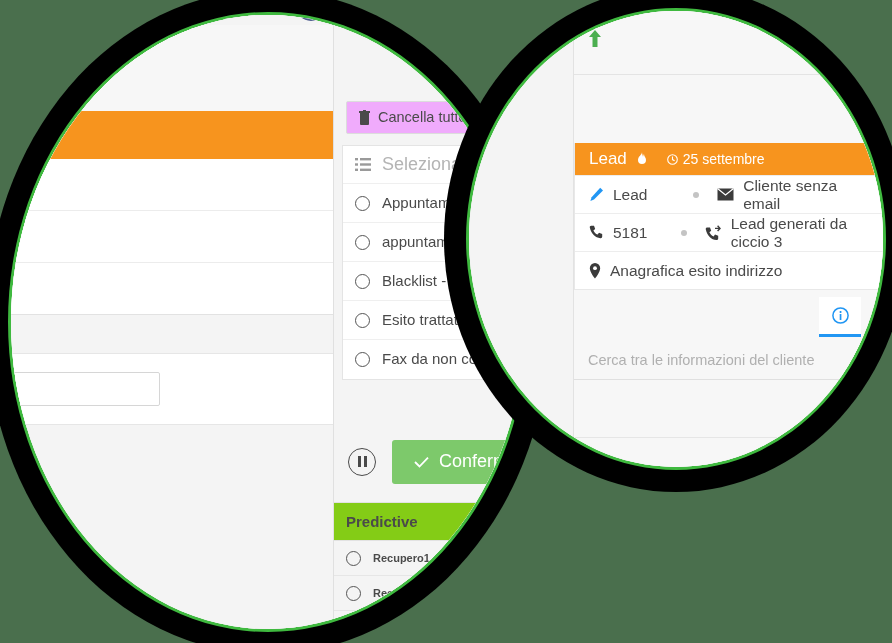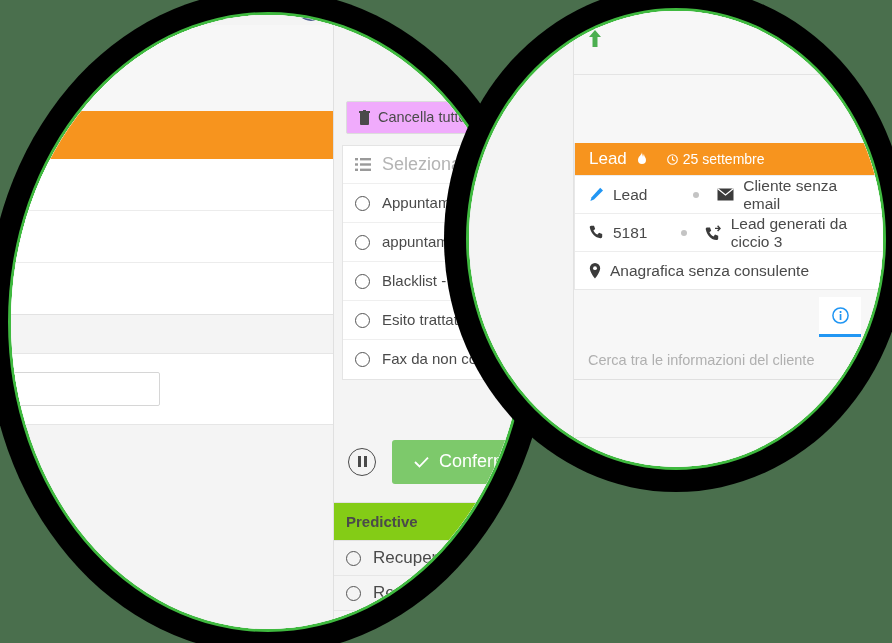--- a/index.html
+++ b/index.html
@@ -134,21 +134,21 @@
   .cc-section-title {
     position: absolute; left: 0; top: 500px; width: 100%; height: 38px;
     display: flex; align-items: center; padding-left: 12px;
     font-size: 15px; font-weight: bold; color: #4a4a4a;
     background: #84cc16; border-bottom: 1px solid #e2e2e2;
   }
   .cc-pred {
     position: absolute; left: 0; width: 100%;
     display: flex; align-items: center; gap: 12px;
     height: 35px; padding-left: 12px;
-    font-size: 17px; font-weight: normal; color: #4a4a4a;
+    font-size: 11px; font-weight: bold; color: #4a4a4a;
     background: #f4f4f4; border-bottom: 1px solid #e6e6e6;
   }
 
   
   .right-panel {
     position: absolute; left: 570px; top: 0; right: 0; height: 643px;
     background: #f7f7f7; border-left: 1px solid #e2e2e2;
   }
   .rp-topbar {
     position: absolute; left: 0; top: 0; width: 100%; height: 72px;
@@ -406,21 +406,21 @@
             </div>
 
             <div class="card-row">
               <span class="cell">
                 <span class="ico">
                   <svg width="12" height="16" viewBox="0 0 12 16">
                     <path d="M6 0a5.2 5.2 0 0 0-5.2 5.2C0.8 9.2 6 15.6 6 15.6s5.2-6.4 5.2-10.4A5.2 5.2 0 0 0 6 0z" fill="#3b3b3b"></path>
                     <circle cx="6" cy="5.2" r="1.9" fill="#fff"></circle>
                   </svg>
                 </span>
-                <span>Anagrafica senza consulente</span>
+                <span>Anagrafica esito indirizzo</span>
               </span>
             </div>
           </div>
 
           <div class="tabstrip">
             <div class="tab-active">
               <span class="ico">
                 <svg width="17" height="17" viewBox="0 0 17 17">
                   <circle cx="8.5" cy="8.5" r="7.6" fill="none" stroke="#2196f3" stroke-width="1.5"></circle>
                   <rect x="7.7" y="7" width="1.7" height="6" fill="#2196f3"></rect>

